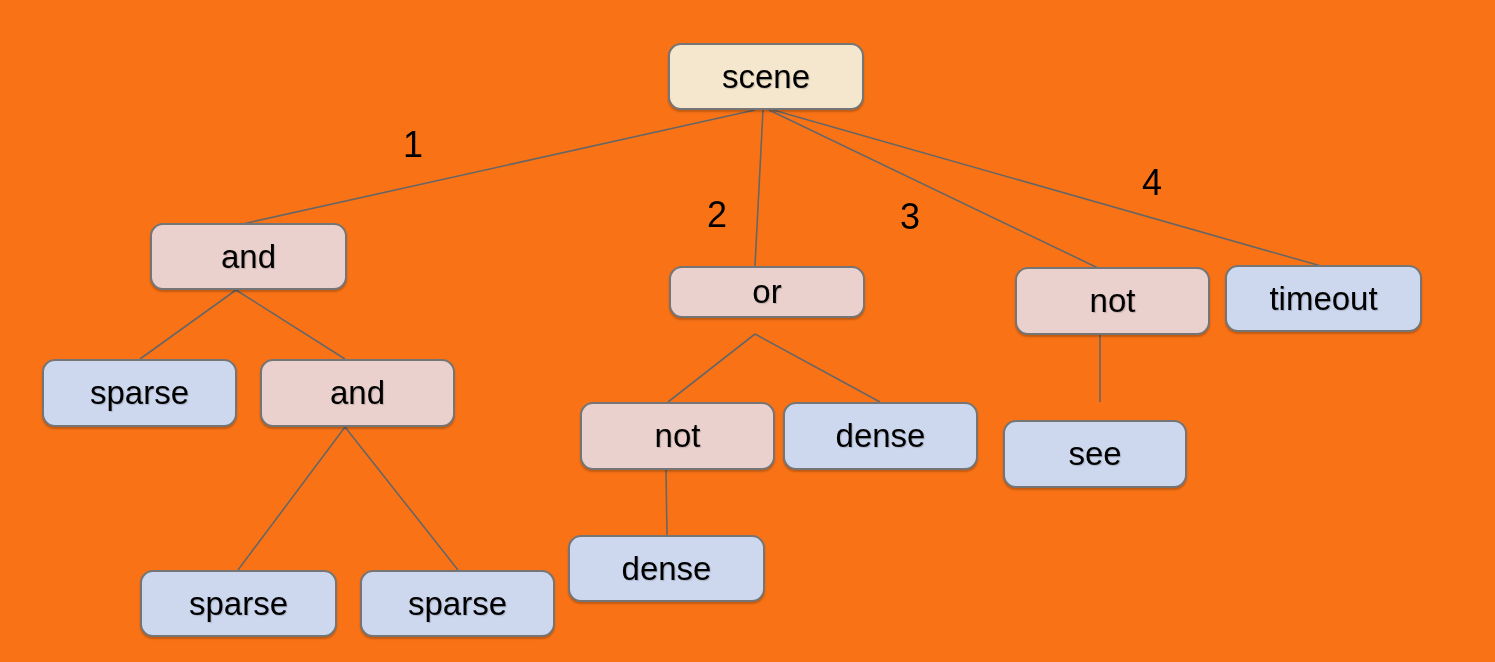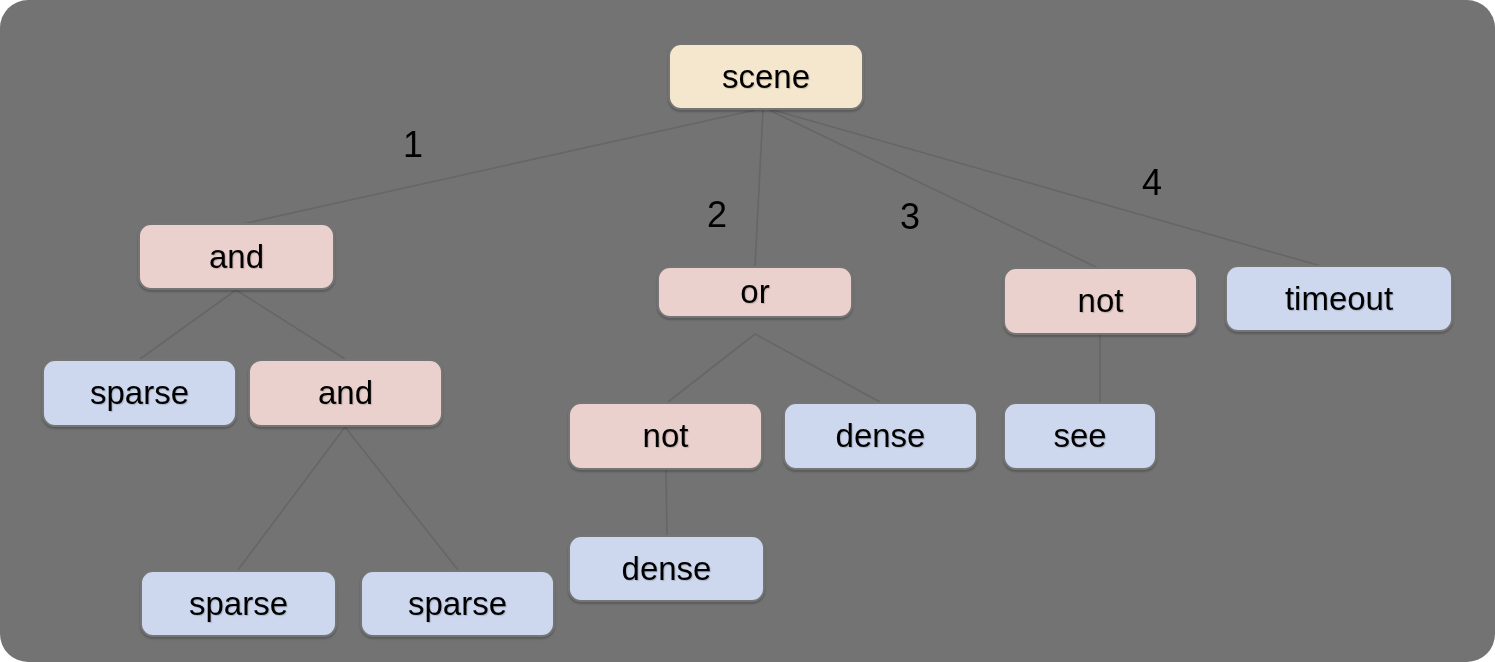--- a/index.html
+++ b/index.html
@@ -5,23 +5,22 @@
   html, body {
     margin: 0;
     padding: 0;
     background: #ffffff;
     font-family: "Liberation Sans", "DejaVu Sans", sans-serif;
   }
   #canvas {
     position: relative;
     width: 1495px;
     height: 662px;
-    background: #737373;
+    background: #f97316;
     overflow: hidden;
-    border-radius: 28px;
   }
   #edges-svg {
     position: absolute;
     left: 0;
     top: 0;
     width: 1495px;
     height: 662px;
     pointer-events: none;
   }
   #edges-svg line {
@@ -36,42 +35,42 @@
     box-sizing: border-box;
     border: 2.5px solid #757575;
     border-radius: 13px;
     font-size: 33px;
     color: #000000;
     box-shadow: 0 2px 2px rgba(0,0,0,0.22);
     text-shadow: 1px 1px 1px rgba(0,0,0,0.18);
     white-space: nowrap;
   }
   .node.root     { background: #f5e7ce; }
-  .node.operator { background: #ebd1ce; }
+  .node.operator { background: #ebd1ce; margin-left: 12px; }
   .node.leaf     { background: #cdd8ef; }
 
   .edge-label {
     position: absolute;
     transform: translate(-50%, -50%);
     font-size: 36px;
     color: #000000;
     line-height: 1;
   }
 
   
   #n-scene   { left:  668px; top:  43px; width: 196px; height: 67px; }
   #n-and1    { left:  138px; top: 223px; width: 197px; height: 67px; }
   #n-or1     { left:  657px; top: 266px; width: 196px; height: 52px; }
   #n-not-r   { left: 1003px; top: 267px; width: 195px; height: 68px; }
-  #n-timeout { left: 1225px; top: 265px; width: 228px; height: 67px; }
+  #n-timeout { left: 1225px; top: 265px; width: 197px; height: 67px; }
   #n-sparse1 { left:   42px; top: 359px; width: 195px; height: 68px; }
   #n-and2    { left:  248px; top: 359px; width: 195px; height: 68px; }
   #n-not-m   { left:  568px; top: 402px; width: 195px; height: 68px; }
   #n-dense1  { left:  783px; top: 402px; width: 195px; height: 68px; }
-  #n-see1    { left: 1003px; top: 402px; width: 154px; height: 68px; }
+  #n-see1    { left: 1003px; top: 420px; width: 184px; height: 68px; }
   #n-dense2  { left:  568px; top: 535px; width: 197px; height: 67px; }
   #n-sparse2 { left:  140px; top: 570px; width: 197px; height: 67px; }
   #n-sparse3 { left:  360px; top: 570px; width: 195px; height: 67px; }
 
   #el-1 { left:  413px; top: 145px; }
   #el-2 { left:  717px; top: 215px; }
   #el-3 { left:  910px; top: 217px; }
   #el-4 { left: 1152px; top: 183px; }
 </style>
 </head>

